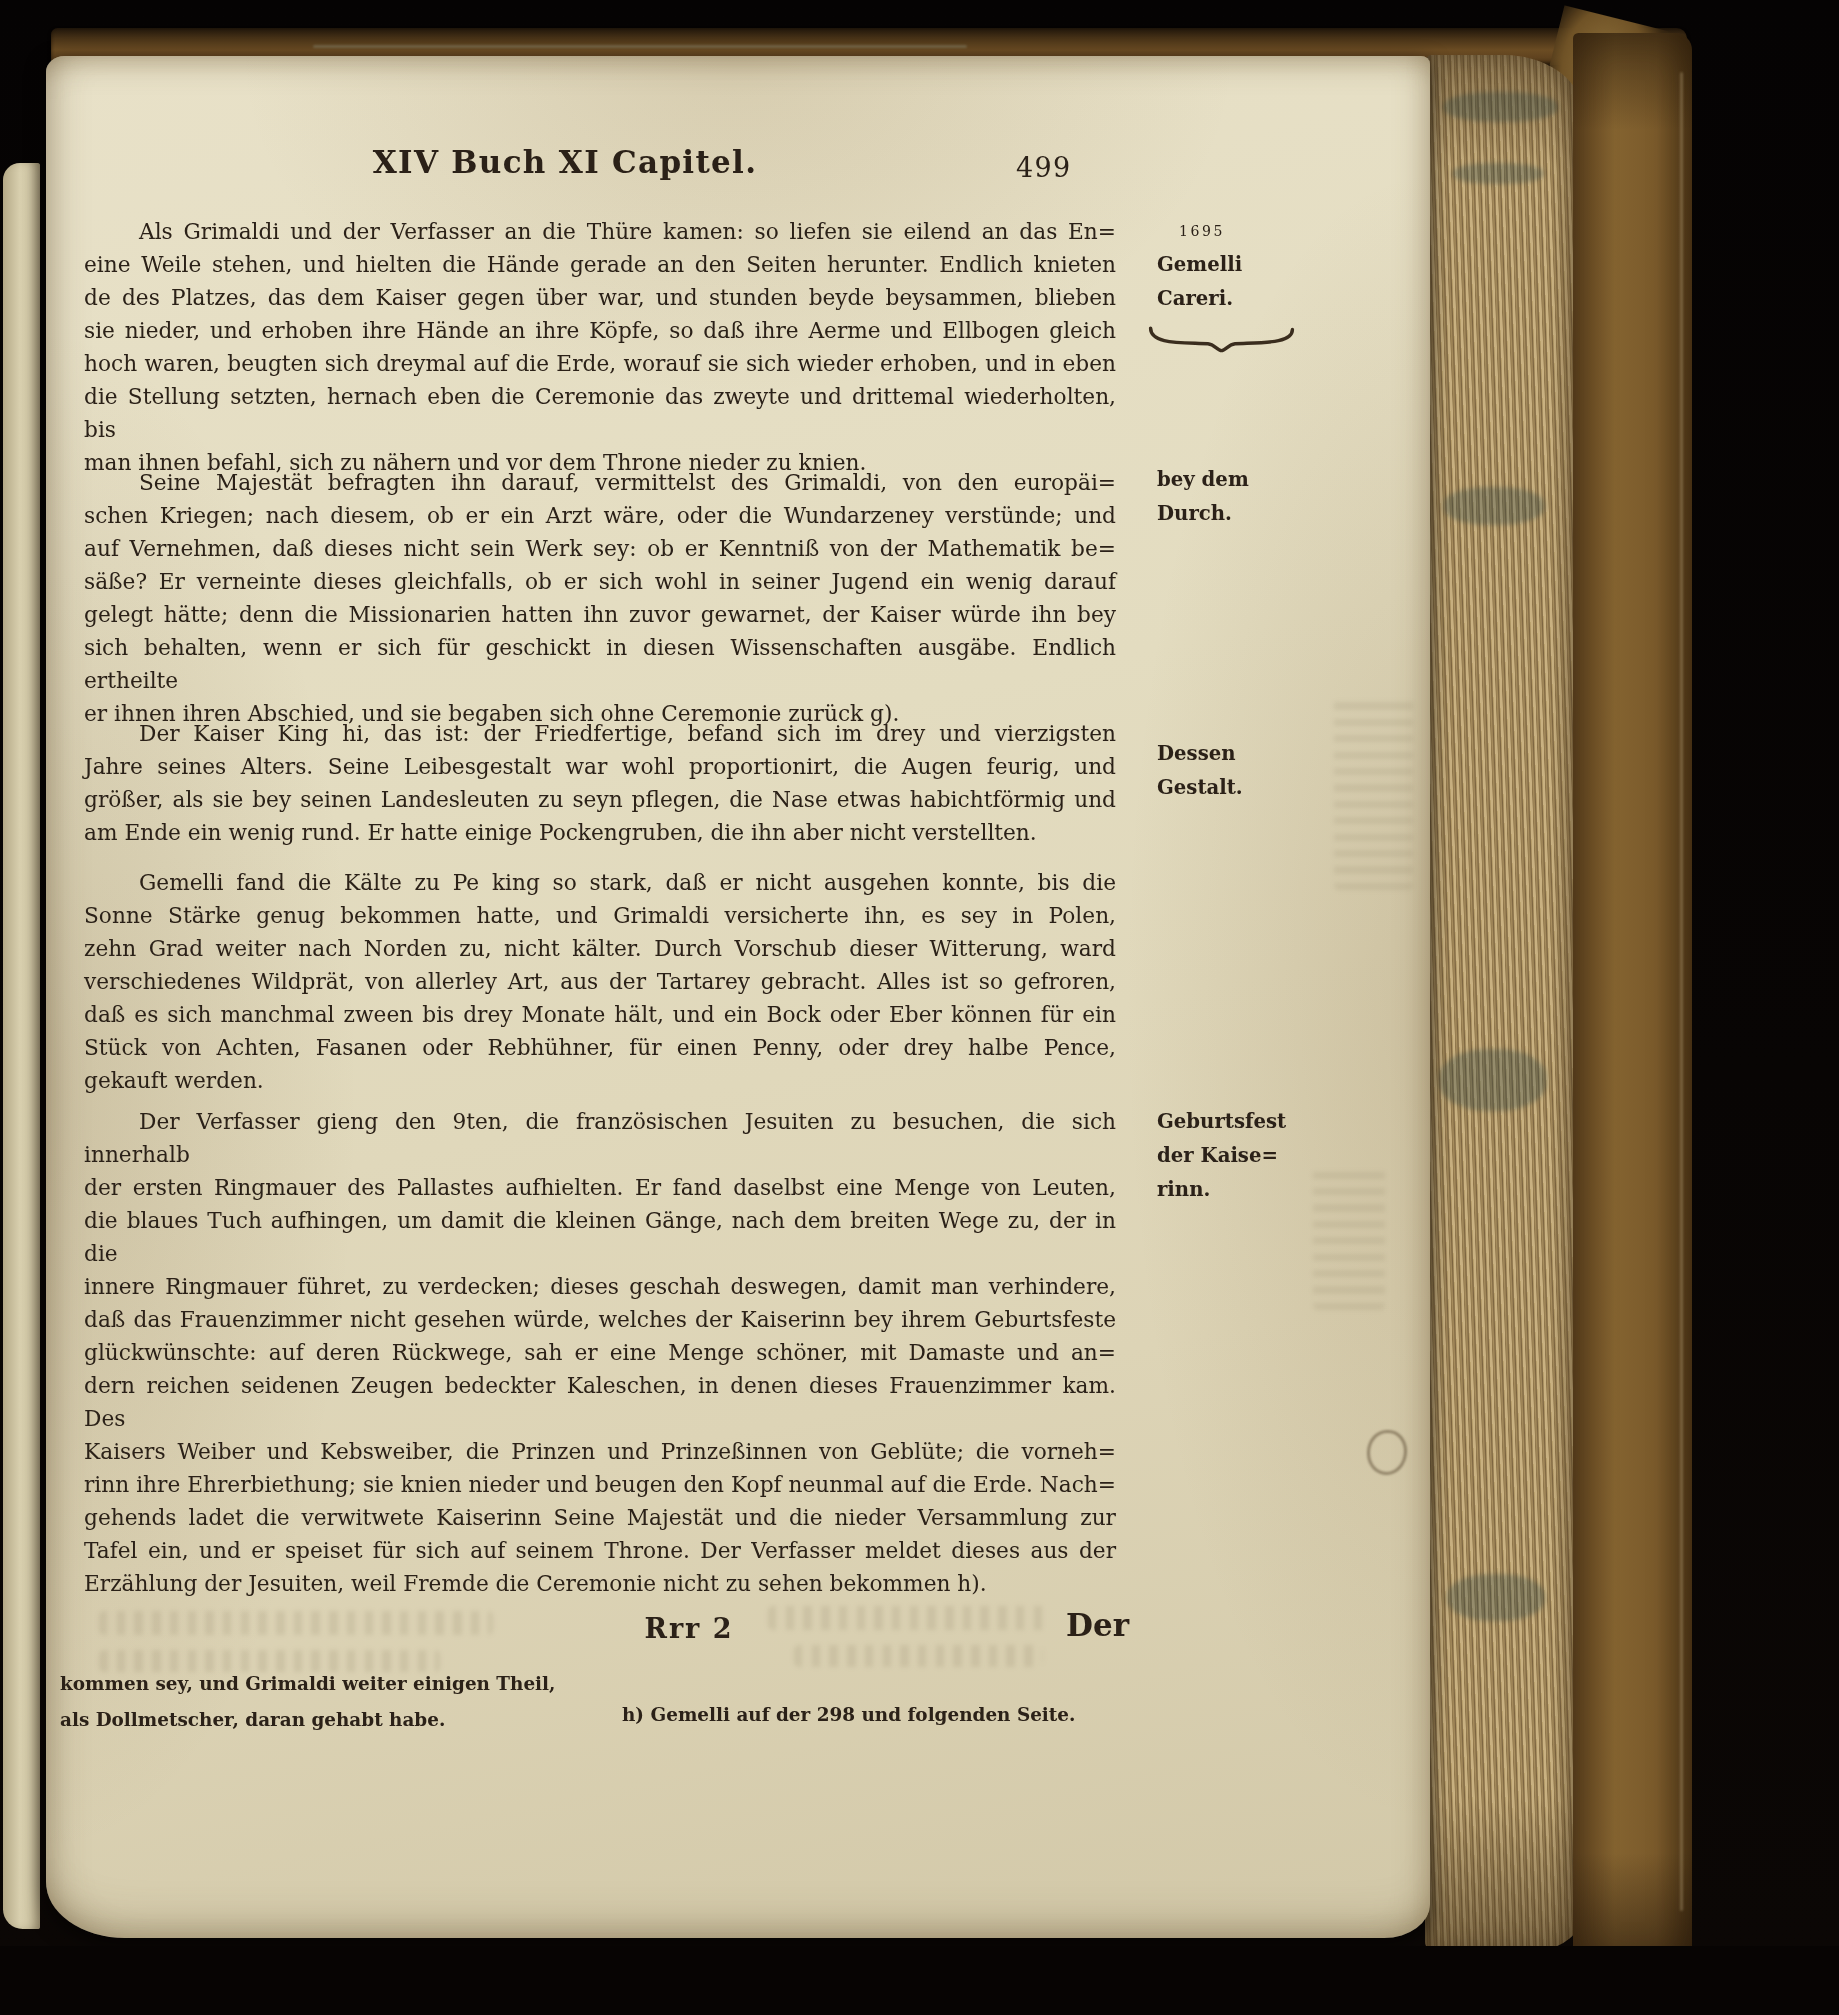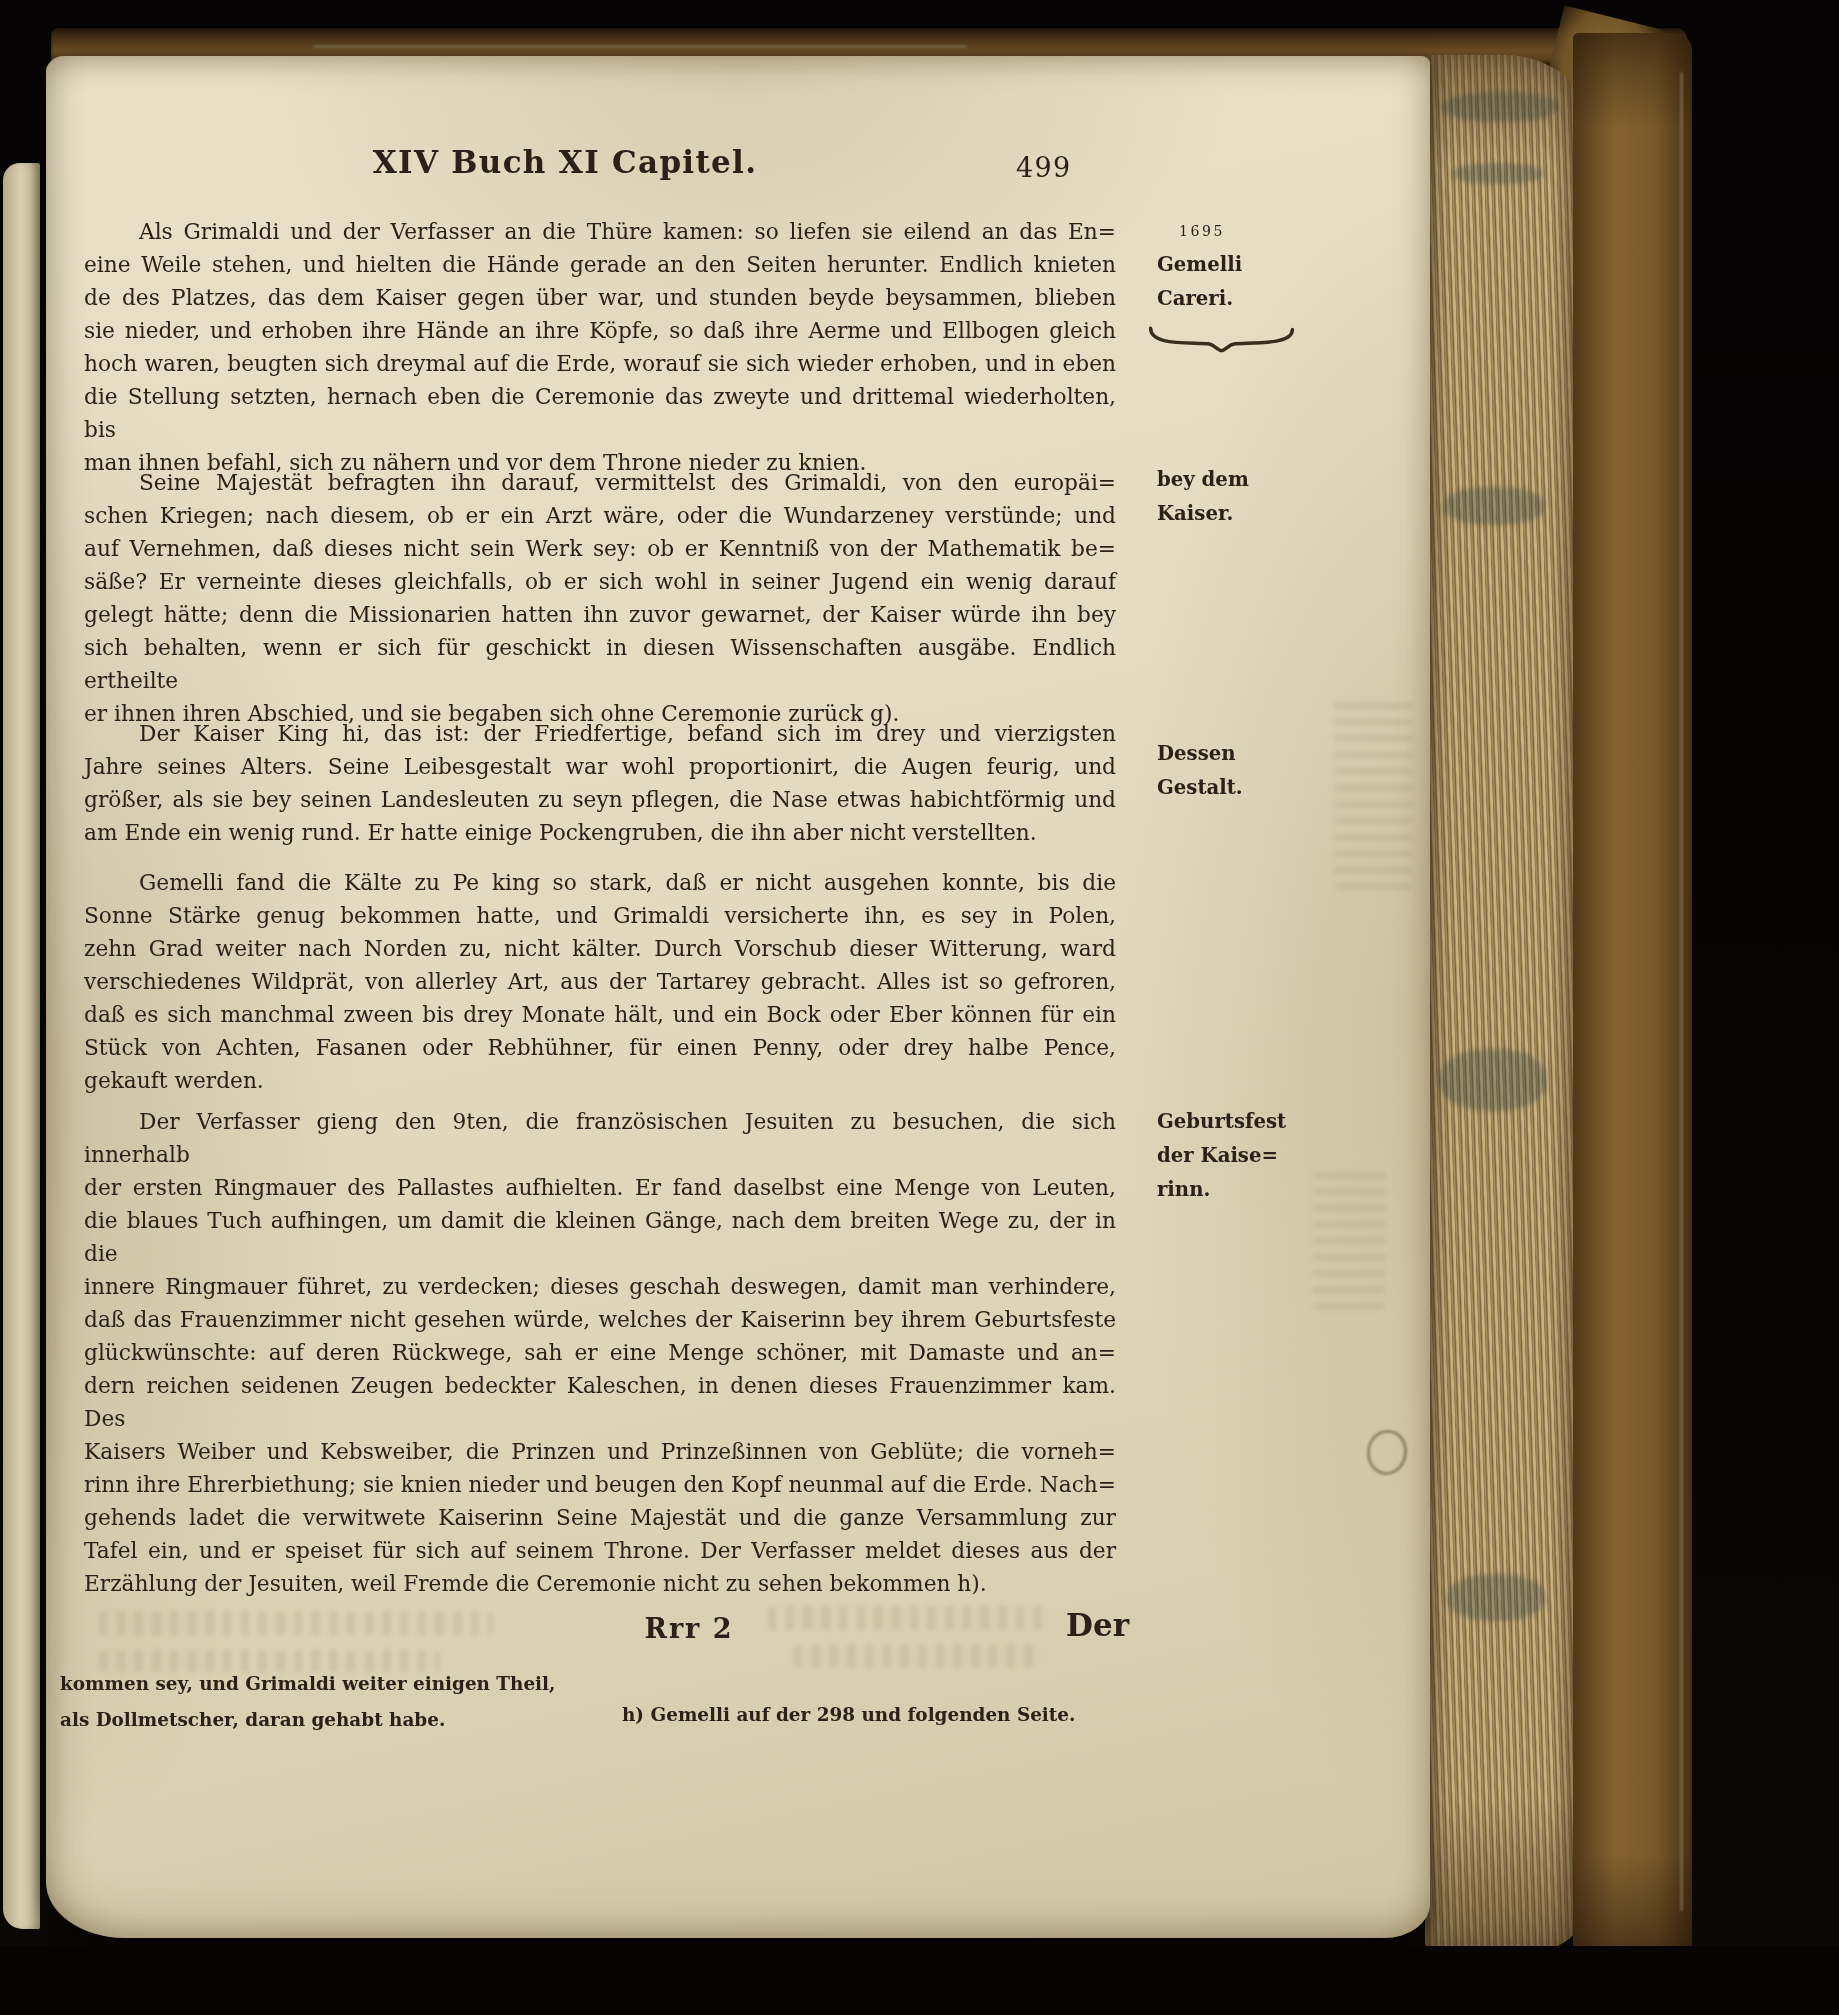--- a/index.html
+++ b/index.html
@@ -139,36 +139,36 @@
     <div class="para" style="top:1049px">
         <div class="tline firstline">Der Verfasser gieng den 9ten, die französischen Jesuiten zu besuchen, die sich innerhalb</div>
         <div class="tline">der ersten Ringmauer des Pallastes aufhielten.  Er fand daselbst eine Menge von Leuten,</div>
         <div class="tline">die blaues Tuch aufhingen, um damit die kleinen Gänge, nach dem breiten Wege zu, der in die</div>
         <div class="tline">innere Ringmauer führet, zu verdecken; dieses geschah deswegen, damit man verhindere,</div>
         <div class="tline">daß das Frauenzimmer nicht gesehen würde, welches der Kaiserinn bey ihrem Geburtsfeste</div>
         <div class="tline">glückwünschte:  auf deren Rückwege, sah er eine Menge schöner, mit Damaste und an=</div>
         <div class="tline">dern reichen seidenen Zeugen bedeckter Kaleschen, in denen dieses Frauenzimmer kam.  Des</div>
         <div class="tline">Kaisers Weiber und Kebsweiber, die Prinzen und Prinzeßinnen von Geblüte; die vorneh=</div>
         <div class="tline">rinn ihre Ehrerbiethung; sie knien nieder und beugen den Kopf neunmal auf die Erde.  Nach=</div>
-        <div class="tline">gehends ladet die verwitwete Kaiserinn Seine Majestät und die ganze Versammlung zur</div>
+        <div class="tline">gehends ladet die verwitwete Kaiserinn Seine Majestät und die nieder Versammlung zur</div>
         <div class="tline">Tafel ein, und er speiset für sich auf seinem Throne.  Der Verfasser meldet dieses aus der</div>
         <div class="tline lastline">Erzählung der Jesuiten, weil Fremde die Ceremonie nicht zu sehen bekommen h).</div>
       </div>
 
     <div class="mn mn-1695" style="top:158px">
         <div class="tline">1695</div>
         <div class="tline">Gemelli</div>
         <div class="tline lastline">Careri.</div>
       </div>
     <svg class="margin-brace" style="top:268px" viewBox="0 0 220 44">
       <path d="M6 6 C6 30 50 27 90 29 C100 30 104 39 110 39 C116 39 120 30 130 29 C170 27 214 29 214 8" fill="none" stroke="#3a2d1e" stroke-width="5" stroke-linecap="round"></path>
     </svg>
     <div class="mn" style="top:407px">
         <div class="tline">bey dem</div>
-        <div class="tline lastline">Kaiser.</div>
+        <div class="tline lastline">Durch.</div>
       </div>
     <div class="mn" style="top:681px">
         <div class="tline">Dessen</div>
         <div class="tline lastline">Gestalt.</div>
       </div>
     <div class="mn" style="top:1049px">
         <div class="tline">Geburtsfest</div>
         <div class="tline">der Kaise=</div>
         <div class="tline lastline">rinn.</div>
       </div>

